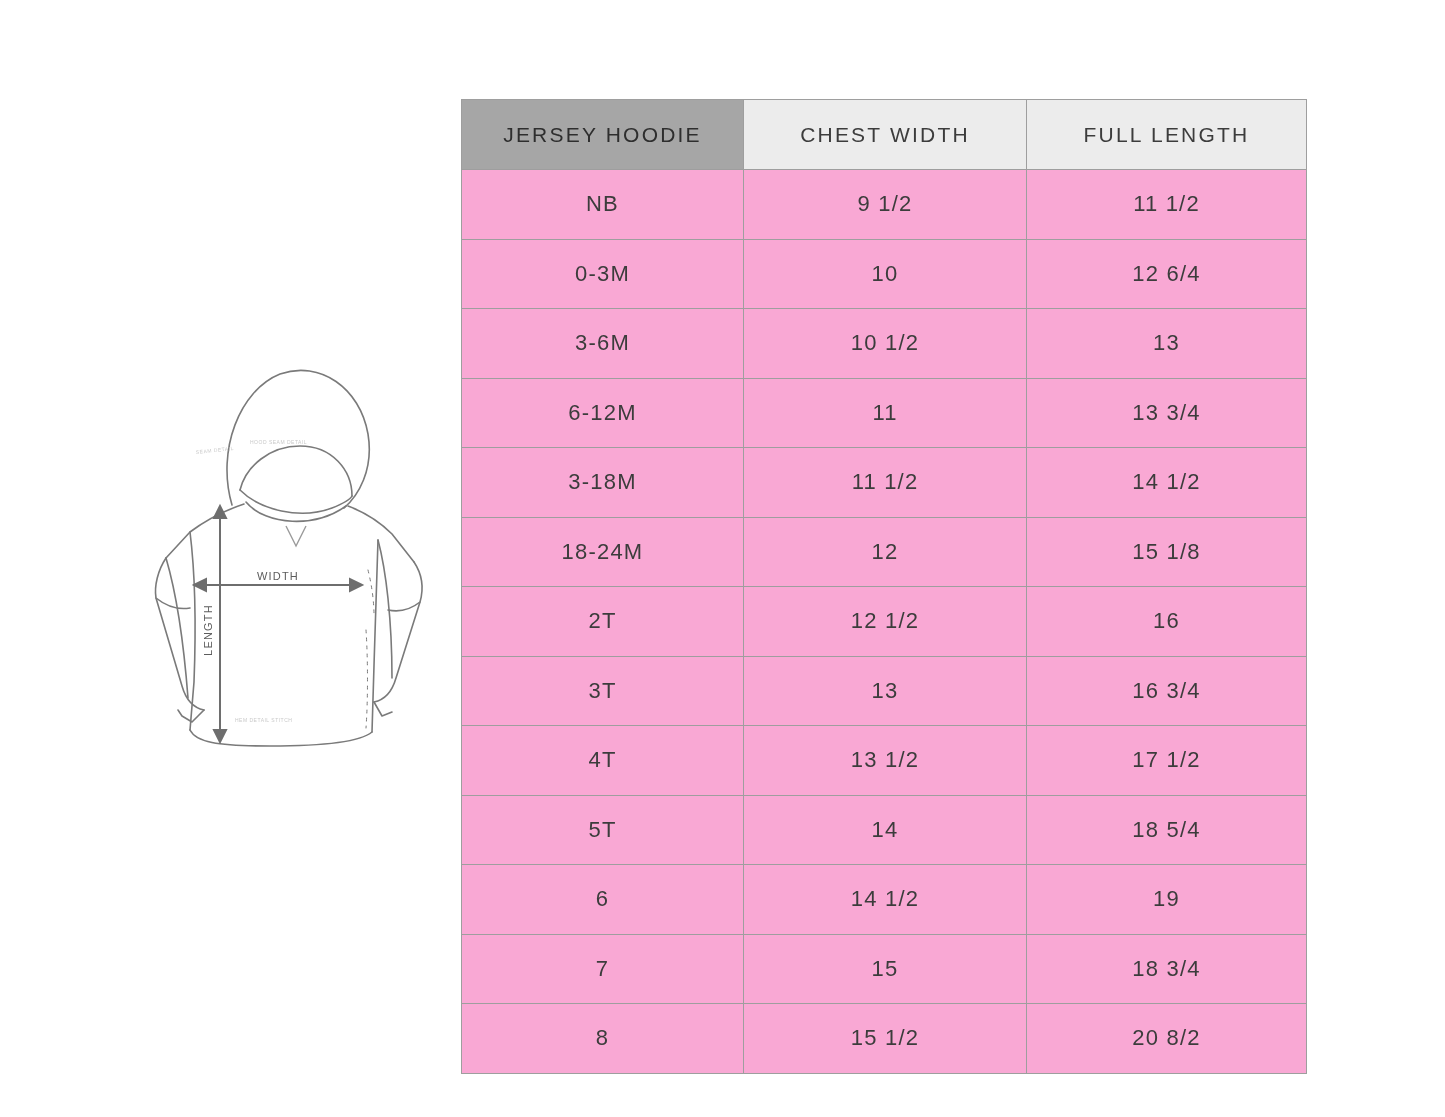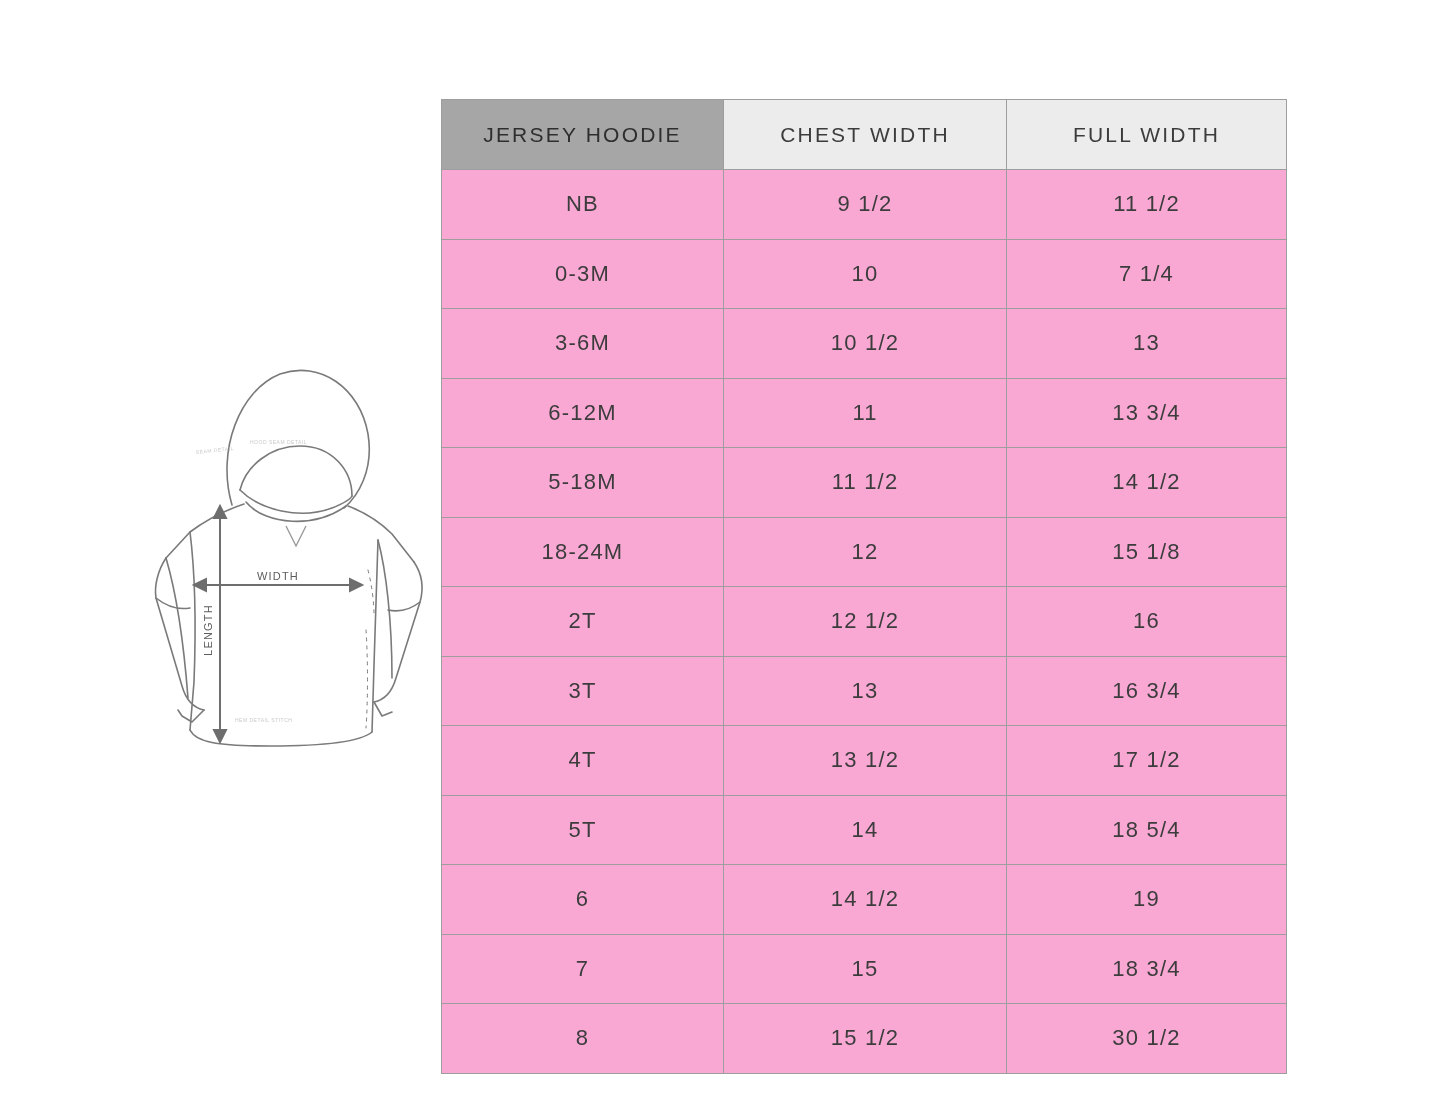--- a/index.html
+++ b/index.html
@@ -26,21 +26,21 @@
   }
   #garment-diagram svg {
     display: block;
     width: 100%;
     height: 100%;
   }
 
   
   #size-table-wrap {
     position: absolute;
-    left: 441px;
+    left: 461px;
     top: 99px;
     width: 845px;
   }
   table.size-table {
     border-collapse: collapse;
     width: 845px;
     table-layout: fixed;
   }
   table.size-table col.c1 { width: 282px; }
   table.size-table col.c2 { width: 283px; }
@@ -145,46 +145,46 @@
   <table class="size-table">
     <colgroup>
       <col class="c1">
         <col class="c2">
         <col class="c3">
     </colgroup>
     <thead>
       <tr>
         <th class="head-first">JERSEY HOODIE</th>
         <th class="head-other">CHEST WIDTH</th>
-        <th class="head-other">FULL WIDTH</th>
+        <th class="head-other">FULL LENGTH</th>
       </tr>
     </thead>
     <tbody>
       <tr>
         <td>NB</td>
         <td>9 1/2</td>
         <td>11 1/2</td>
       </tr>
       <tr>
         <td>0-3M</td>
         <td>10</td>
-        <td>7 1/4</td>
+        <td>12 6/4</td>
       </tr>
       <tr>
         <td>3-6M</td>
         <td>10 1/2</td>
         <td>13</td>
       </tr>
       <tr>
         <td>6-12M</td>
         <td>11</td>
         <td>13 3/4</td>
       </tr>
       <tr>
-        <td>5-18M</td>
+        <td>3-18M</td>
         <td>11 1/2</td>
         <td>14 1/2</td>
       </tr>
       <tr>
         <td>18-24M</td>
         <td>12</td>
         <td>15 1/8</td>
       </tr>
       <tr>
         <td>2T</td>
@@ -212,17 +212,17 @@
         <td>19</td>
       </tr>
       <tr>
         <td>7</td>
         <td>15</td>
         <td>18 3/4</td>
       </tr>
       <tr>
         <td>8</td>
         <td>15 1/2</td>
-        <td>30 1/2</td>
+        <td>20 8/2</td>
       </tr>
     </tbody>
   </table>
 </div>
 
 </body></html>

